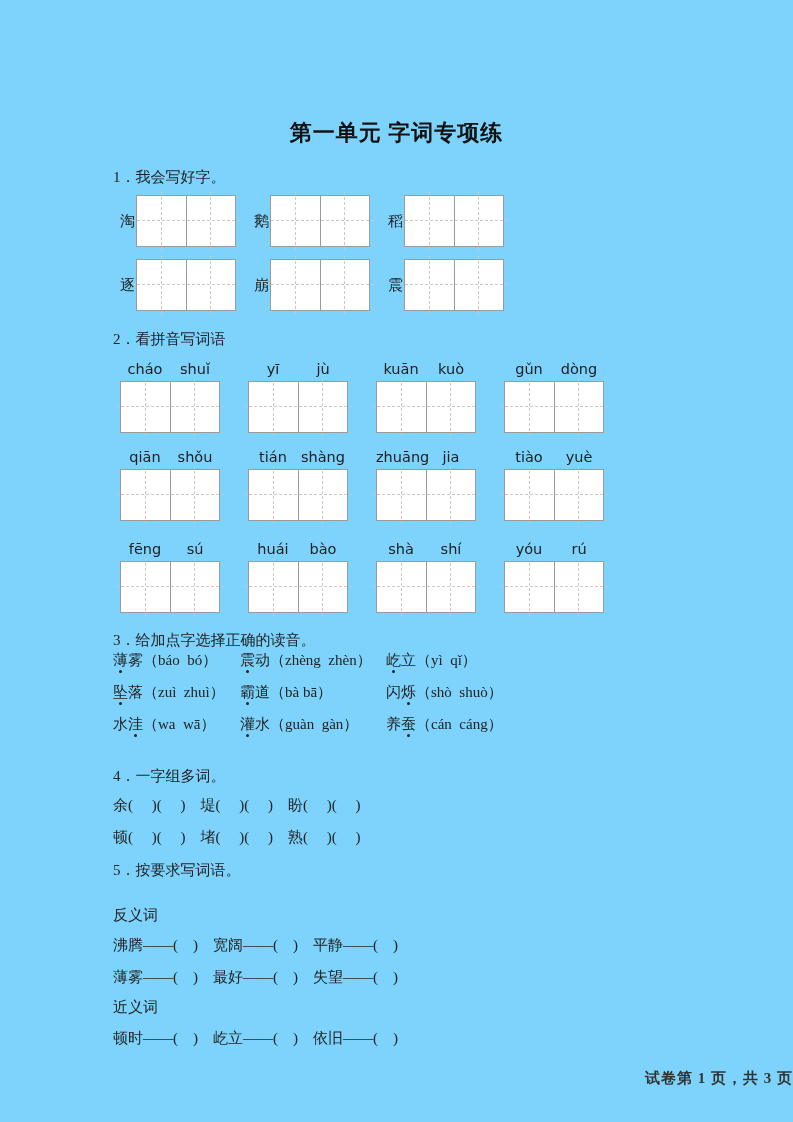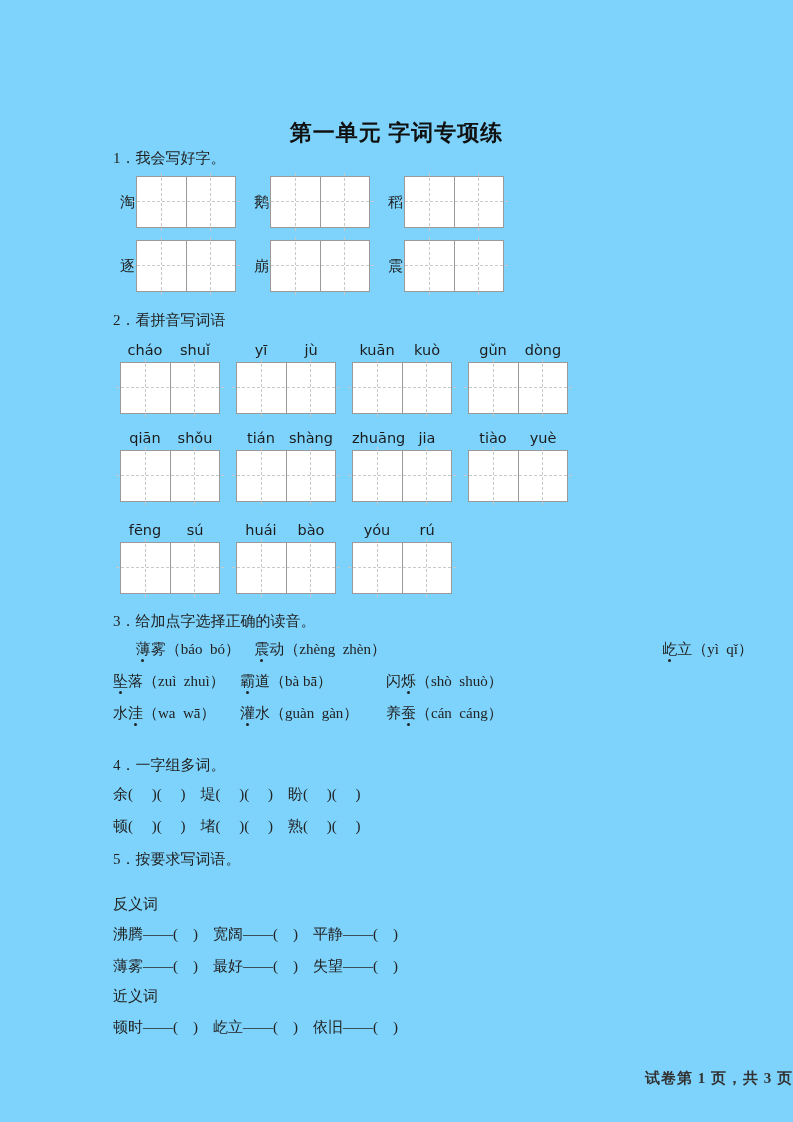--- a/index.html
+++ b/index.html
@@ -15,42 +15,42 @@
   
   .cellbox{flex:none;position:relative;width:98px;height:50px;border:1px solid #9a9a9a;background:#fff;}
   .cellbox i{display:block;}
   .cellbox .vs{position:absolute;top:0;bottom:0;left:49px;width:0;border-left:1px solid #9a9a9a;}
   .cellbox .hd{position:absolute;left:-5px;right:-5px;top:24px;height:0;border-top:1px dashed #c9c9c9;}
   .cellbox .vd{position:absolute;top:-4px;bottom:-4px;width:0;border-left:1px dashed #c9c9c9;}
   .cellbox .vd1{left:24px;}
   .cellbox .vd2{left:73px;}
 
   
-  .q1l{}
+  .q1l{margin-top:19px;}
   .q1-row{display:flex;gap:18px;margin-left:7px;}
   .q1-row.r1{margin-top:8px;}
   .q1-row.r2{margin-top:12px;}
   .q1-group{display:flex;align-items:center;}
   .hz{flex:none;width:15px;margin-right:1px;font-size:15px;}
 
   
   .q2l{margin-top:18px;}
-  .q2-row{display:flex;gap:16px;margin-left:7px;}
+  .q2-row{display:flex;gap:28px;margin-left:7px;}
   .q2-row.p1{margin-top:12px;}
   .q2-row.p2{margin-top:16px;}
   .q2-row.p3{margin-top:20px;}
   .q2-group{width:100px;}
   .py-line{display:flex;height:17px;margin-bottom:3px;
            font-family:"DejaVu Sans","Liberation Sans",sans-serif;font-size:14.5px;color:#1c1c1c;}
   .py-line span{width:50px;text-align:center;white-space:nowrap;}
 
   
   .q3l{margin-top:17px;}
   .q3-row{display:grid;grid-template-columns:127px 146px auto;height:22px;line-height:20px;white-space:pre;}
-  .q3-row.a{margin-top:8px;text-align:right;}
+  .q3-row.a{margin-top:0;}
   .q3-row.b{margin-top:10px;}
   .q3-row.c{margin-top:10px;}
   .dotted{position:relative;display:inline-block;}
   .dotted::after{content:"";position:absolute;left:50%;margin-left:-2px;bottom:-3px;
                  width:3px;height:3px;border-radius:50%;background:#222;}
 
   
   .q4l{margin-top:30px;}
   .q4a{margin-top:9px;}
   .q4b{margin-top:12px;}
@@ -261,20 +261,32 @@
         </div>
         <div class="cellbox">
             <i class="vs"></i>
             <i class="hd"></i>
             <i class="vd vd1"></i>
             <i class="vd vd2"></i>
           </div>
       </div>
       <div class="q2-group">
         <div class="py-line">
+          <span>shà</span>
+          <span>shí</span>
+        </div>
+        <div class="cellbox">
+            <i class="vs"></i>
+            <i class="hd"></i>
+            <i class="vd vd1"></i>
+            <i class="vd vd2"></i>
+          </div>
+      </div>
+      <div class="q2-group">
+        <div class="py-line">
           <span>yóu</span>
           <span>rú</span>
         </div>
         <div class="cellbox">
             <i class="vs"></i>
             <i class="hd"></i>
             <i class="vd vd1"></i>
             <i class="vd vd2"></i>
           </div>
       </div>

